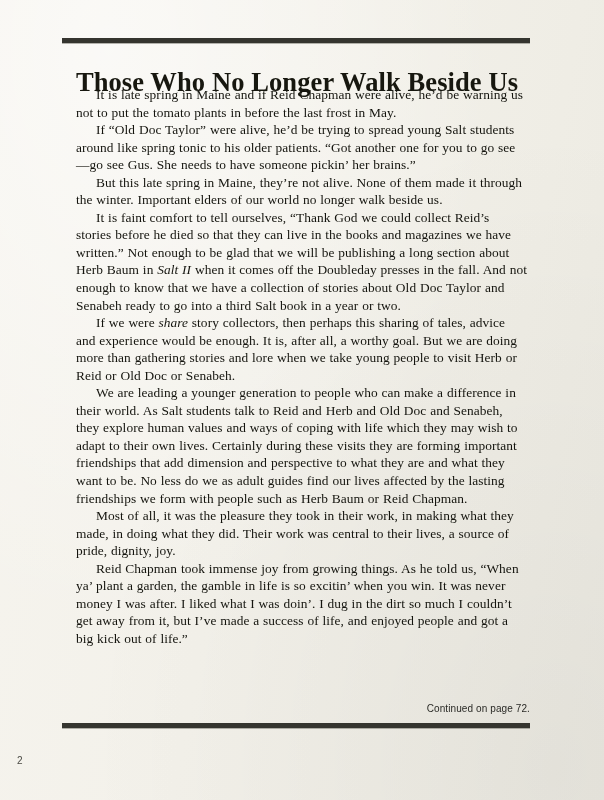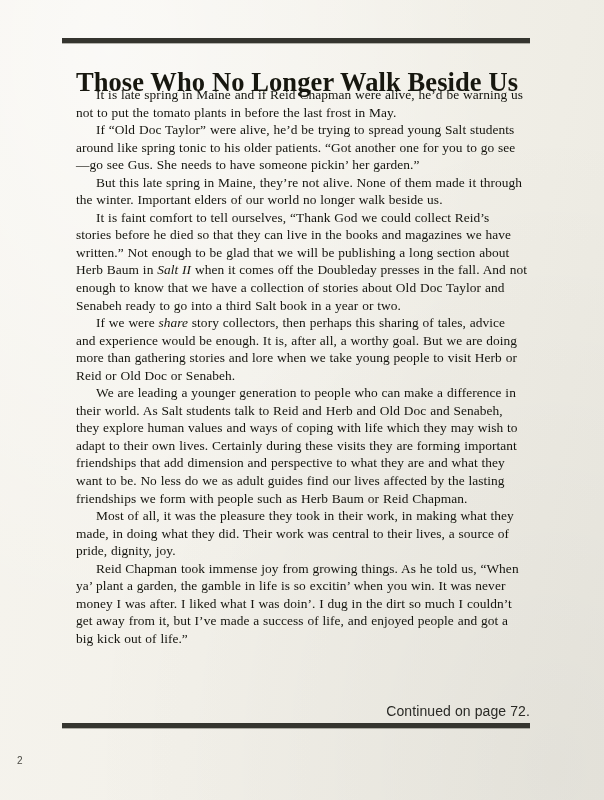--- a/index.html
+++ b/index.html
@@ -85,21 +85,21 @@
 
   .body-col p i { font-style: italic; }
 
   .continued {
     position: absolute;
     top: 703px;
     left: 62px;
     width: 468px;
     text-align: right;
     font-family: "Liberation Sans", sans-serif;
-    font-size: 14px;
+    font-size: 10px;
     color: #2a2a26;
     letter-spacing: .1px;
   }
 
   .folio {
     position: absolute;
     top: 755px;
     left: 17px;
     font-family: "Liberation Sans", sans-serif;
     font-size: 10px;
@@ -112,21 +112,21 @@
 <div class="paper"></div>
 
 <div class="page">
 
   <div class="rule rule-top"></div>
 
   <h1 class="title">Those Who No Longer Walk Beside Us</h1>
 
   <div class="body-col">
       <p>It is late spring in Maine and if Reid Chapman were alive, he’d be warning us not to put the tomato plants in before the last frost in May.</p>
-      <p>If “Old Doc Taylor” were alive, he’d be trying to spread young Salt students around like spring tonic to his older patients. “Got another one for you to go see—go see Gus. She needs to have someone pickin’ her garden.”</p>
+      <p>If “Old Doc Taylor” were alive, he’d be trying to spread young Salt students around like spring tonic to his older patients. “Got another one for you to go see—go see Gus. She needs to have someone pickin’ her brains.”</p>
       <p>But this late spring in Maine, they’re not alive. None of them made it through the winter. Important elders of our world no longer walk beside us.</p>
       <p>It is faint comfort to tell ourselves, “Thank God we could collect Reid’s stories before he died so that they can live in the books and magazines we have written.” Not enough to be glad that we will be publishing a long section about Herb Baum in <i>Salt II</i> when it comes off the Doubleday presses in the fall. And not enough to know that we have a collection of stories about Old Doc Taylor and Senabeh ready to go into a third Salt book in a year or two.</p>
       <p>If we were <i>share</i> story collectors, then perhaps this sharing of tales, advice and experience would be enough. It is, after all, a worthy goal. But we are doing more than gathering stories and lore when we take young people to visit Herb or Reid or Old Doc or Senabeh.</p>
       <p>We are leading a younger generation to people who can make a difference in their world. As Salt students talk to Reid and Herb and Old Doc and Senabeh, they explore human values and ways of coping with life which they may wish to adapt to their own lives. Certainly during these visits they are forming important friendships that add dimension and perspective to what they are and what they want to be. No less do we as adult guides find our lives affected by the lasting friendships we form with people such as Herb Baum or Reid Chapman.</p>
       <p>Most of all, it was the pleasure they took in their work, in making what they made, in doing what they did. Their work was central to their lives, a source of pride, dignity, joy.</p>
       <p>Reid Chapman took immense joy from growing things. As he told us, “When ya’ plant a garden, the gamble in life is so excitin’ when you win. It was never money I was after. I liked what I was doin’. I dug in the dirt so much I couldn’t get away from it, but I’ve made a success of life, and enjoyed people and got a big kick out of life.”</p>
     </div>
 
   <div class="continued">Continued on page 72.</div>
 

